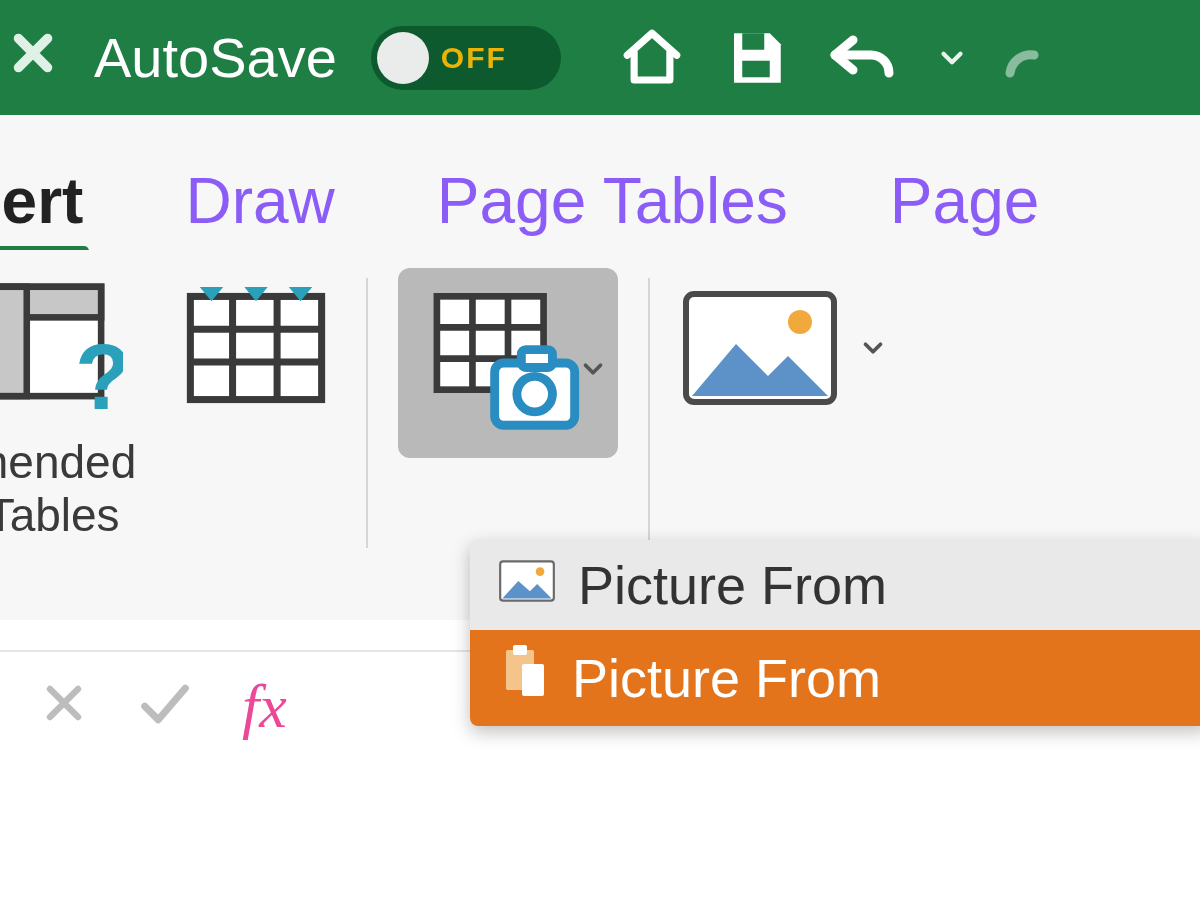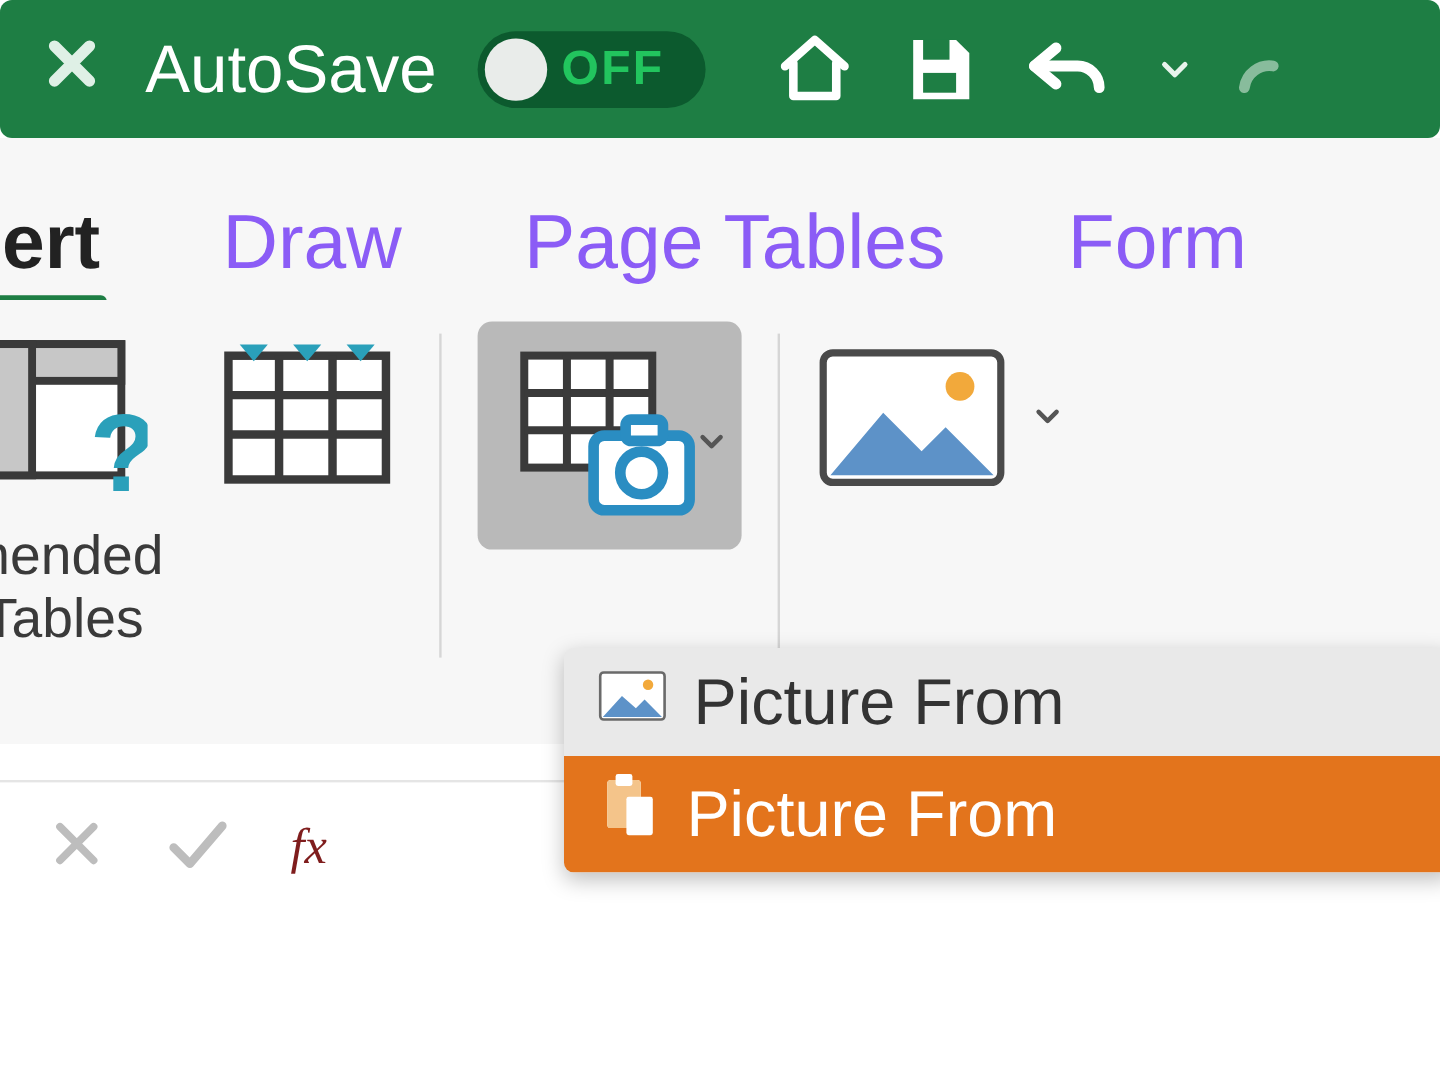--- a/index.html
+++ b/index.html
@@ -9,24 +9,23 @@
     width: 1200px;
     height: 900px;
     overflow: hidden;
   }
   
   .titlebar {
     background: #1e7e44;
     height: 115px;
     display: flex;
     align-items: center;
-    padding: 0 35px;
+    padding: 0 8px;
     color: #ffffff;
     gap: 28px;
-    border-radius: 10px;
   }
   .titlebar .close-x {
     font-size: 60px;
     font-weight: 700;
     color: #d6efe0;
   }
   .titlebar .autosave-label {
     font-size: 56px;
     font-weight: 400;
     color: #ffffff;
@@ -43,22 +42,22 @@
     gap: 12px;
     margin-left: 6px;
   }
   .toggle-knob {
     width: 52px;
     height: 52px;
     background: #e9ecea;
     border-radius: 50%;
   }
   .toggle-text {
-    color: #22c55e;
-    font-size: 40px;
+    color: #eab308;
+    font-size: 30px;
     font-weight: 700;
     letter-spacing: 2px;
   }
   .qat-icons {
     display: flex;
     align-items: center;
     gap: 36px;
     margin-left: 28px;
   }
   .qat-icons svg { display: block; }
@@ -187,22 +186,22 @@
     gap: 50px;
     padding: 18px 40px;
     font-size: 60px;
     color: #9b9b9b;
     height: 110px;
     margin-top: 30px;
   }
   .formula-bar .fx {
     font-style: italic;
     font-family: Georgia, serif;
-    font-size: 42px;
-    color: #7f1d1d;
+    font-size: 62px;
+    color: #ec4899;
   }
 </style>
 </head>
 <body>
 
 <div class="titlebar">
   <span class="close-x">
     <svg width="50" height="50" viewBox="0 0 24 24">
       <path d="M5 5 L19 19 M19 5 L5 19" stroke="#dff0e6" stroke-width="4.5" stroke-linecap="round" fill="none"></path>
     </svg>
@@ -242,21 +241,21 @@
         <path d="M1 15 A7 7 0 0 1 9 9" stroke="#cfe6d7" stroke-width="3" fill="none" stroke-linecap="round"></path>
       </svg>
     </span>
   </div>
 </div>
 
 <div class="tabs">
   <div class="tab active first">sert</div>
   <div class="tab">Draw</div>
   <div class="tab">Page Tables</div>
-  <div class="tab cut-right">Form</div>
+  <div class="tab cut-right">Page</div>
 </div>
 
 <div class="ribbon">
 
   <div class="group" style="margin-left:-60px">
 
     <div class="rbtn">
       <div class="iconbox">
         <svg width="140" height="140" viewBox="0 0 64 64">
           <rect x="4" y="4" width="50" height="50" fill="#ffffff" stroke="#3a3a3a" stroke-width="3"></rect>

